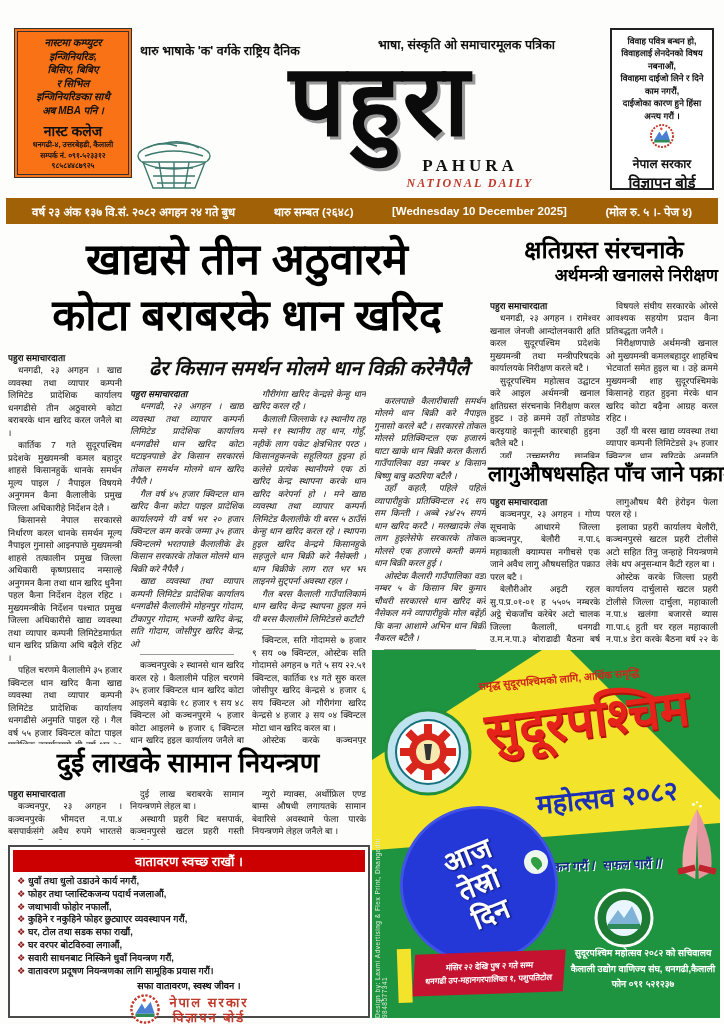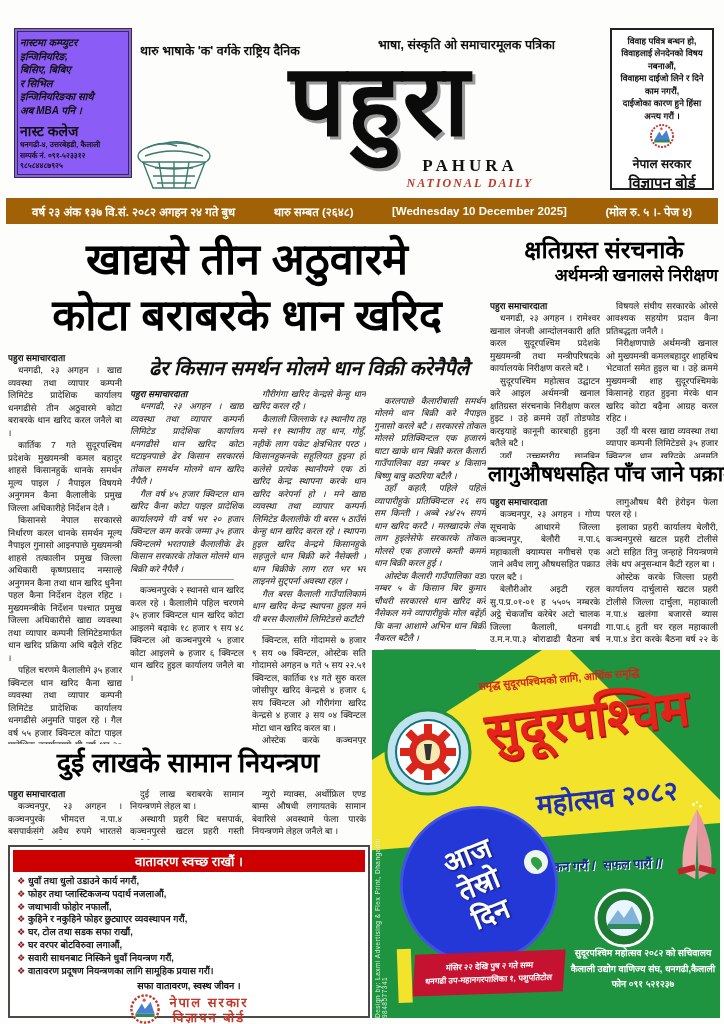--- a/index.html
+++ b/index.html
@@ -1,20 +1,20 @@
 <!DOCTYPE html>
 <html><head>
 <meta charset="utf-8">
 <style>
   html,body{margin:0;padding:0;background:#888;}
   .page{position:relative;width:724px;height:1024px;background:#fdfdfb;margin:0 auto;overflow:hidden;
         font-family:"Liberation Sans","DejaVu Sans",sans-serif;color:#111;}
   .abs{position:absolute;}
   
-  .adbox{border:4px double #333;background:#8b5cf6;padding:4px 2px;box-sizing:border-box;}
+  .adbox{border:4px double #333;background:#f97316;text-align:center;padding:4px 2px;box-sizing:border-box;}
   .adbox .l{font-style:italic;font-weight:bold;font-size:10px;line-height:1.35;}
   .adbox .college{font-weight:900;font-size:14px;margin-top:4px;}
   .adbox .small{font-weight:bold;font-size:7.5px;line-height:1.4;}
   .rightbox{border:2px solid #222;background:#fff;text-align:center;padding:5px 3px;box-sizing:border-box;}
   .rightbox .l{font-weight:bold;font-size:8.6px;line-height:1.45;}
   .rightbox .gov{font-weight:900;font-size:12px;margin-top:2px;}
   .rightbox .board{font-weight:900;font-size:15px;}
   .tagline{font-weight:bold;font-size:12.5px;}
   .masthead{font-weight:900;font-size:100px;line-height:1;letter-spacing:2px;color:#0b0b0b;
             text-shadow:3px 3px 0 #9a9a9a;font-family:Liberation Serif, serif;}
@@ -160,20 +160,21 @@
         <p class="bp">किसानसे नेपाल सरकारसे निर्धारण करल धानके समर्थन मूल्य नैपाइल गुनासो आइनपाछे मुख्यमन्त्री शाहसे तत्कालीन प्रमुख जिल्ला अधिकारी कृष्णप्रसाद नम्साल्हे अनुगमन कैना तथा धान खरिद धुनैना पहल कैना निर्देशन देहल रहिट । मुख्यमन्त्रीके निर्देशन पश्चात प्रमुख जिल्ला अधिकारीसे खाद्य व्यवस्था तथा व्यापार कम्पनी लिमिटेडमार्फत धान खरिद प्रक्रिया अघि बढ़ैले रहिट ।</p>
         <p class="bp">पहिल चरणमे कैलालीमे ३५ हजार क्विन्टल धान खरिद कैना खाद्य व्यवस्था तथा व्यापार कम्पनी लिमिटेड प्रादेशिक कार्यालय धनगढीसे अनुमति पाइल रहे । गैल वर्ष ५५ हजार क्विन्टल कोटा पाइल प्रादेशिक कार्यालयमे यी वर्ष भर २० हजार क्विन्टल कम कोटा पाइल हो । गैल वर्ष धान खरिद प्रक्रिया ढिला हुके चार महिनामे ३४ हजार २ सय ०१ क्विन्टल खरिद करल प्रादेशिक कार्यालय प्रमुख दीपक थापा बतैलै ।</p>
       </div>
   </div>
 
   <div class="abs col" style="left:130px;top:388px;width:114px;height:356px;">
     <p class="byline it">पहुरा समाचारदाता</p>
     <div>
         <p class="bp it">धनगढी, २३ अगहन । खाद्य व्यवस्था तथा व्यापार कम्पनी लिमिटेड प्रादेशिक कार्यालय धनगढीसे धान खरिद कोटा घटाइनपाछे ढेर किसान सरकारसे तोकल समर्थन मोलमे धान खरिद नैपैलै ।</p>
         <p class="bp it">गैल वर्ष ४५ हजार क्विन्टल धान खरिद कैना कोटा पाइल प्रादेशिक कार्यालयमे यी वर्ष भर २० हजार क्विन्टल कम करके जम्मा ३५ हजार क्विन्टलमे भरतपाछे कैलालीके ढेर किसान सरकारके तोकल मोलमे धान बिक्री करे नैपैलै ।</p>
+        <p class="bp it">खाद्य व्यवस्था तथा व्यापार कम्पनी लिमिटेड प्रादेशिक कार्यालय धनगढीसे कैलालीमे मोहनपुर गोदाम, टीकापुर गोदाम, भजनी खरिद केन्द्र, सति गोदाम, जोसीपुर खरिद केन्द्र, ओ</p>
       </div>
     <div class="col-rule"></div>
     <div>
         <p class="bp">कञ्चनपुरके २ स्थानसे धान खरिद करल रहे । कैलालीमे पहिल चरणमे ३५ हजार क्विन्टल धान खरिद कोटा आइलमे बढ़ाके १८ हजार ९ सय ४८ क्विन्टल ओ कञ्चनपुरमे ५ हजार कोटा आइलमे ७ हजार ६ क्विन्टल धान खरिद हुइल कार्यालय जनैले बा ।</p>
       </div>
   </div>
 
   <div class="abs col" style="left:252px;top:388px;width:114px;height:356px;">
     <div>
         <p class="bp it">गौरीगंगा खरिद केन्द्रसे केन्हु धान खरिद करल रहै ।</p>

